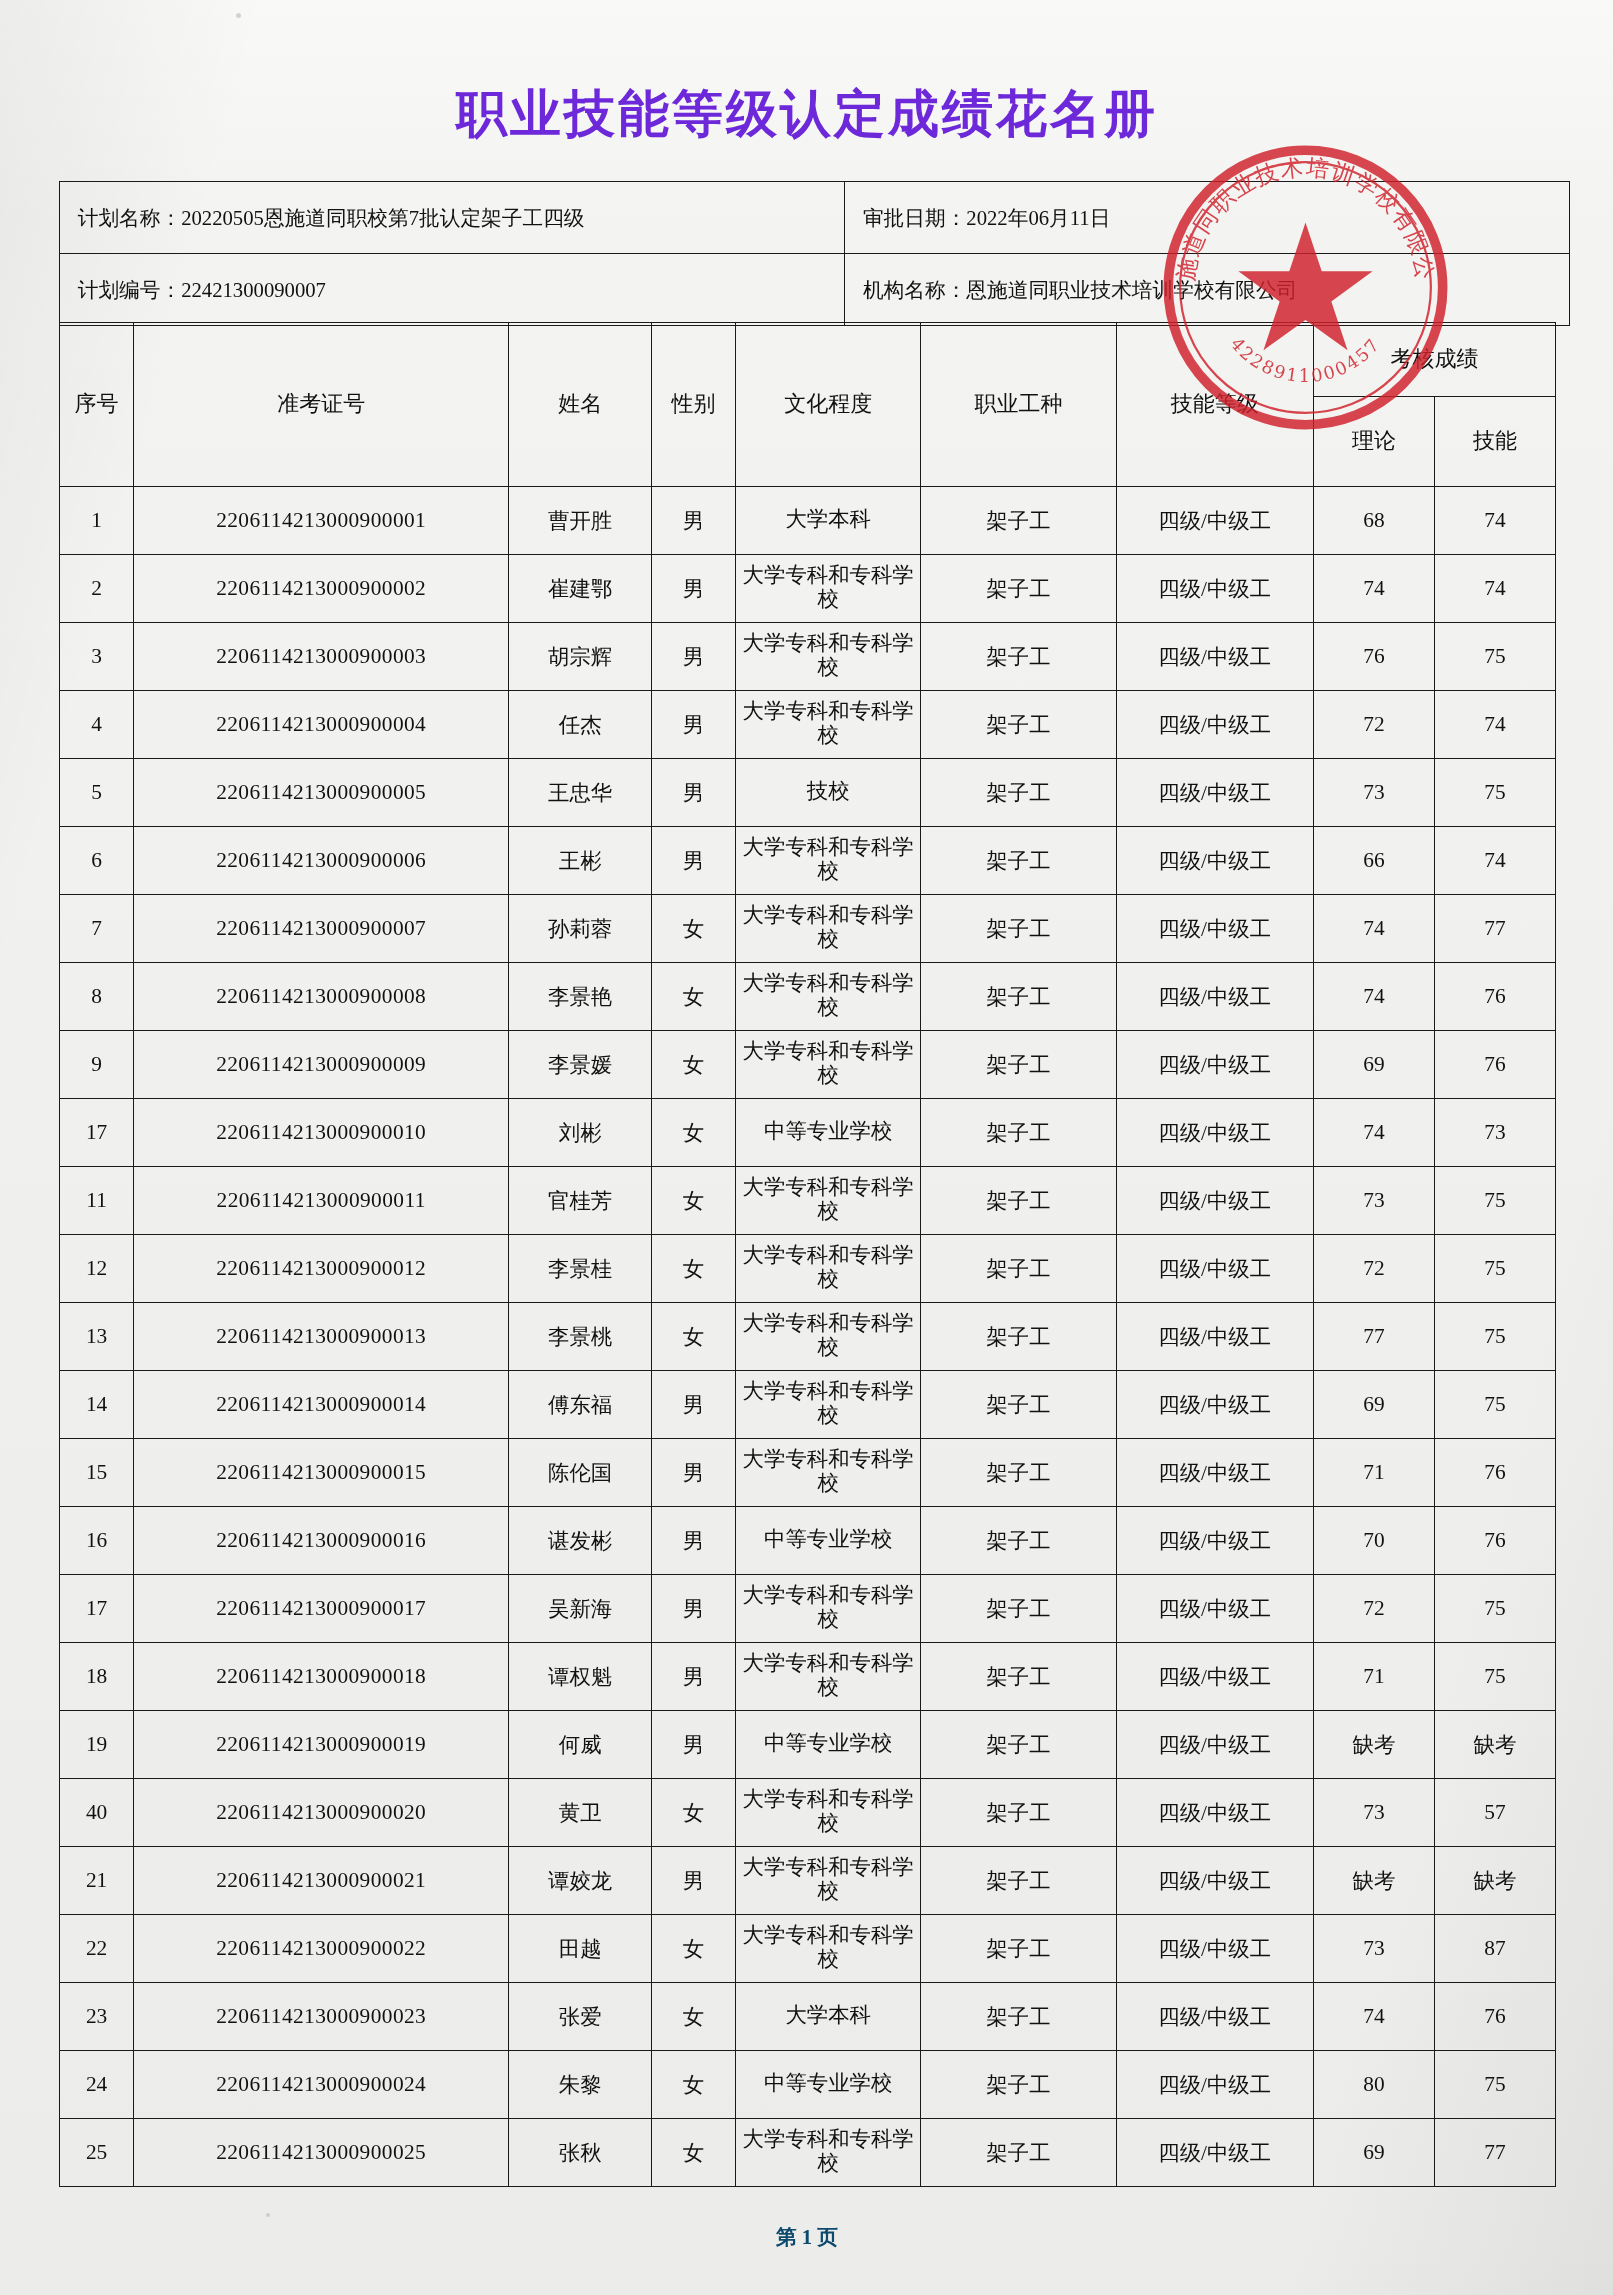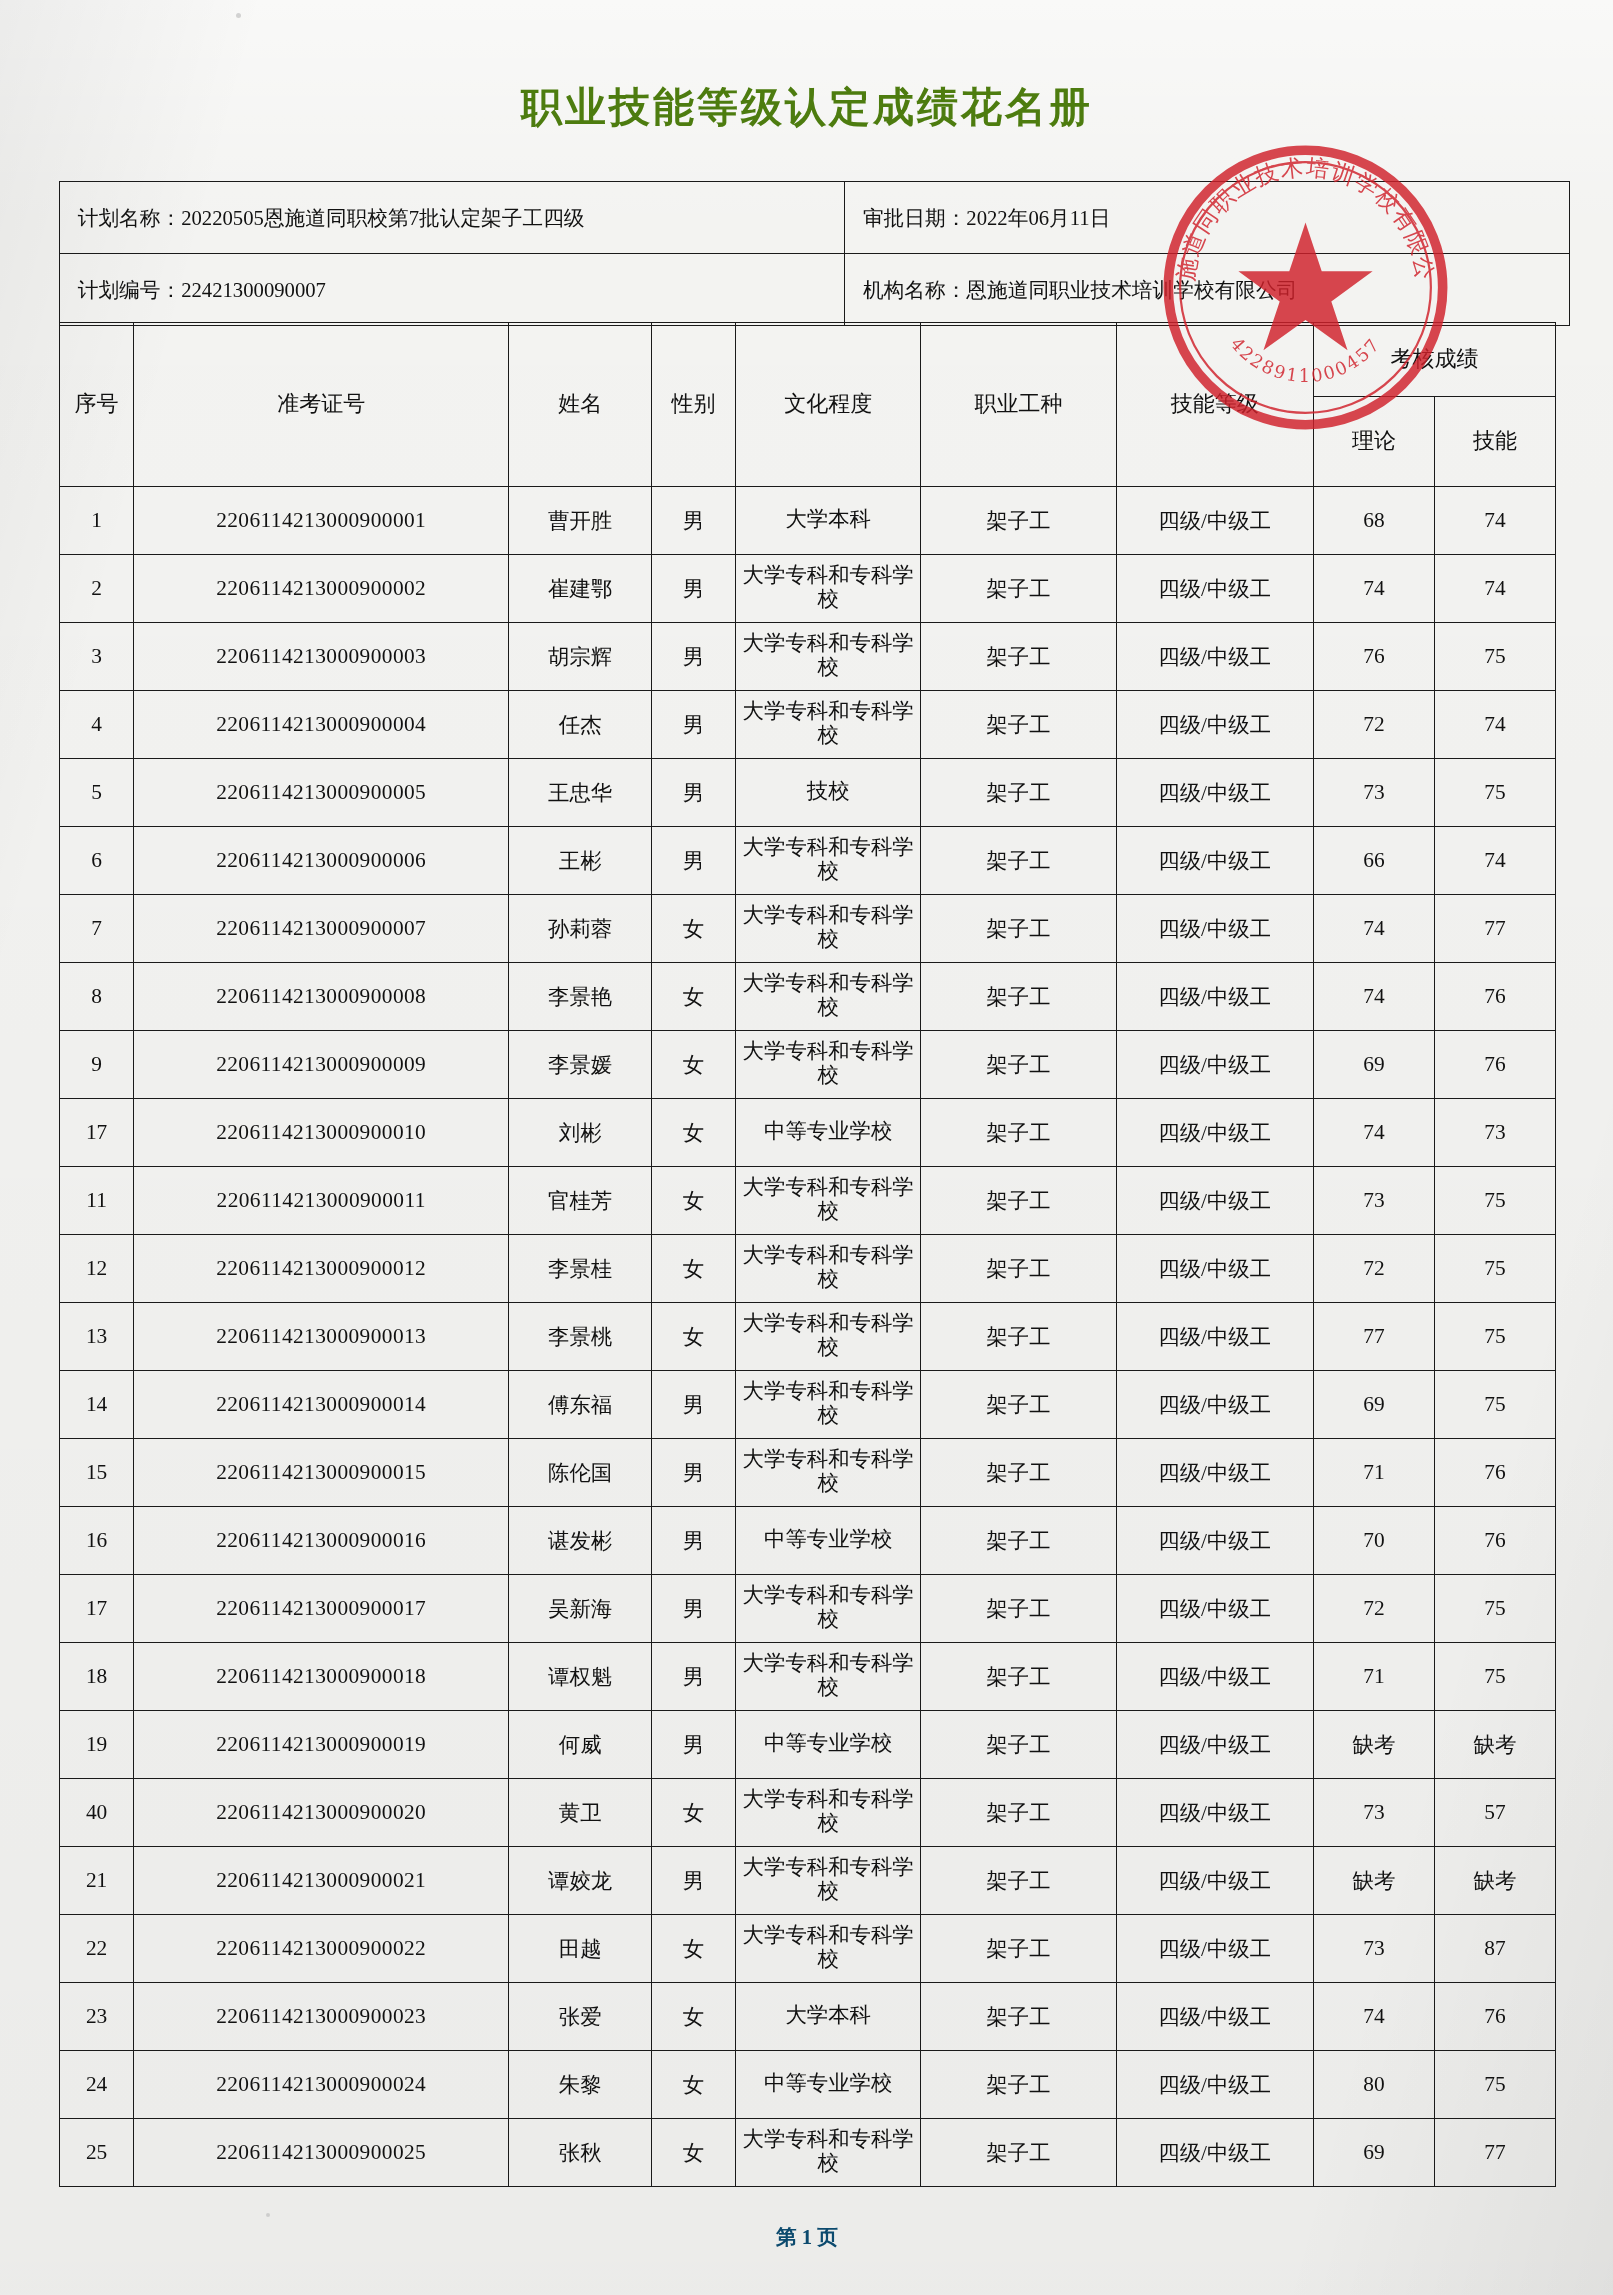--- a/index.html
+++ b/index.html
@@ -25,24 +25,24 @@
       linear-gradient(105deg, rgba(0,0,0,0.05) 0%, rgba(255,255,255,0.0) 12%, rgba(255,255,255,0.0) 85%, rgba(0,0,0,0.05) 100%),
       linear-gradient(180deg, rgba(255,255,255,0.5) 0%, rgba(255,255,255,0.0) 10%, rgba(0,0,0,0.03) 100%);
     pointer-events: none;
   }
   .doc-title {
     position: absolute;
     top: 80px;
     left: 0;
     width: 100%;
     text-align: center;
-    font-size: 41px;
+    font-size: 51px;
     font-weight: bold;
     letter-spacing: 3px;
-    color: #4d7c0f;
+    color: #6d28d9;
     font-family: "DejaVu Serif", serif;
   }
   .meta-table {
     position: absolute;
     top: 181px;
     left: 59px;
     width: 1511px;
     border-collapse: collapse;
   }
   .meta-table td {

